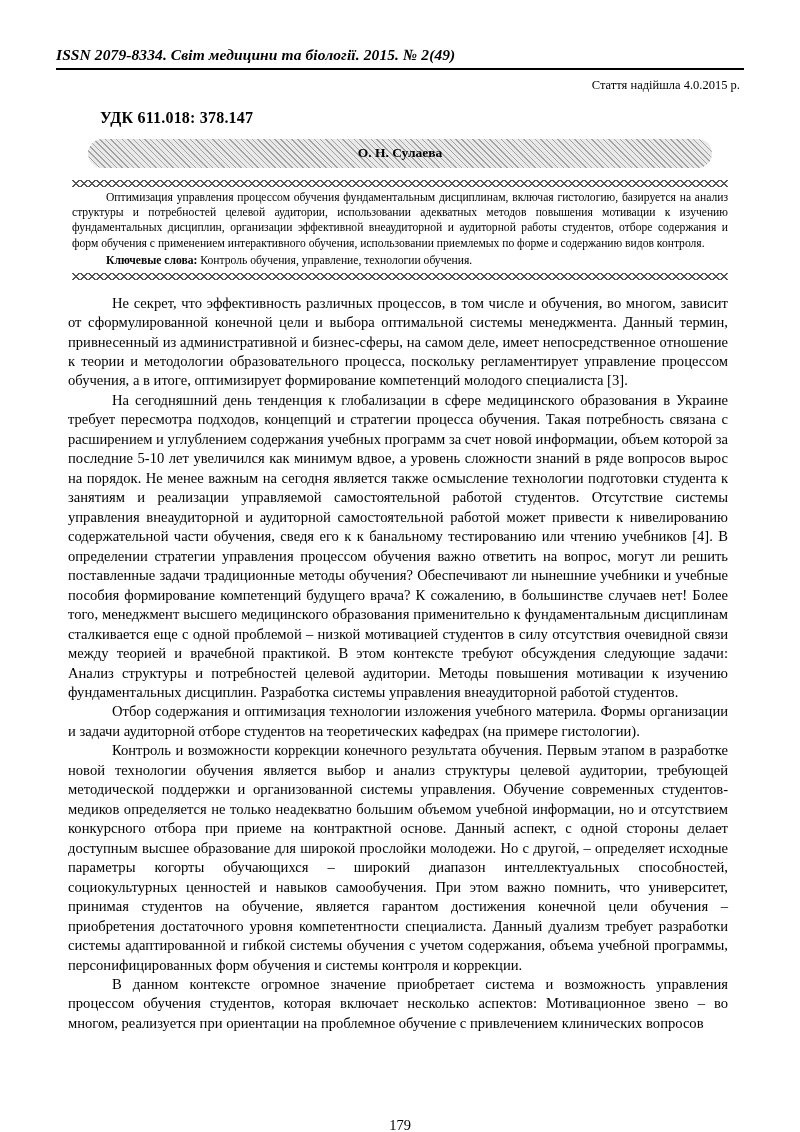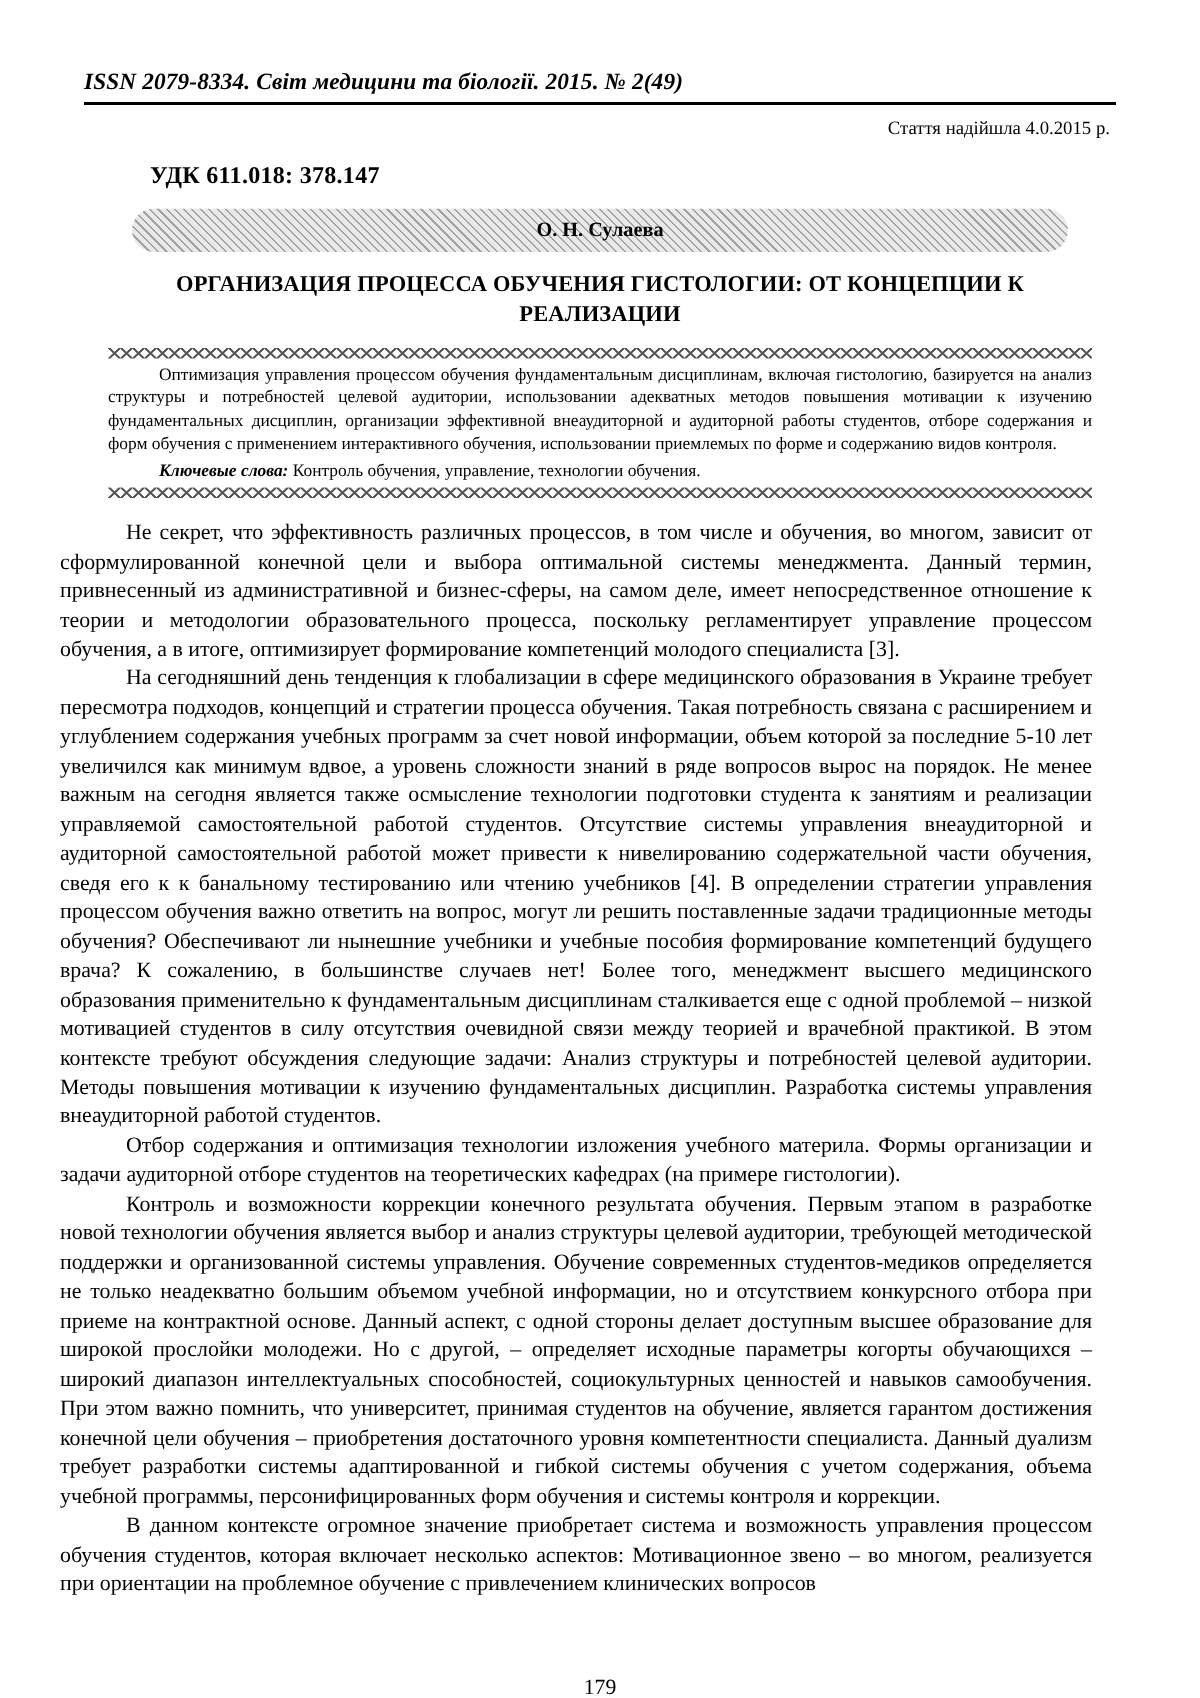--- a/index.html
+++ b/index.html
@@ -105,25 +105,25 @@
   }
   .abstract-body p {
     margin: 0;
     text-indent: 34px;
   }
   .keywords {
     margin: 2px 0 2px 0;
     font-size: 11.6px;
     text-indent: 34px;
   }
-  .keywords b { font-weight: bold; font-style: italic; }
+  .keywords b { font-weight: bold; }
 
   
   .body-text {
-    margin: 14px 72px 0 40px;
+    margin: 14px 72px 0 68px;
     font-size: 14.6px;
     line-height: 1.335;
     text-align: justify;
   }
   .body-text p {
     margin: 0;
     text-indent: 44px;
   }
 
   
@@ -145,21 +145,20 @@
   <div class="rule-thick"></div>
 
   <div class="submit-note">Стаття надійшла 4.0.2015 р.</div>
 
   <div class="udc">УДК 611.018: 378.147</div>
 
   <div class="author-band">
     <span class="line">О. Н. Сулаева</span>
   </div>
 
-  <div class="article-title">ОРГАНИЗАЦИЯ ПРОЦЕССА ОБУЧЕНИЯ ГИСТОЛОГИИ: ОТ КОНЦЕПЦИИ К РЕАЛИЗАЦИИ</div>
 
   <div class="abstract-block">
     <div class="zigzag"></div>
     <div class="abstract-body">
       <p>Оптимизация управления процессом обучения фундаментальным дисциплинам, включая гистологию, базируется на анализ структуры и потребностей целевой аудитории, использовании адекватных методов повышения мотивации к изучению фундаментальных дисциплин, организации эффективной внеаудиторной и аудиторной работы студентов, отборе содержания и форм обучения с применением интерактивного обучения, использовании приемлемых по форме и содержанию видов контроля.</p>
       <div class="keywords">
         <b>Ключевые слова:</b><span> Контроль обучения, управление, технологии обучения.</span>
       </div>
     </div>
     <div class="zigzag"></div>

